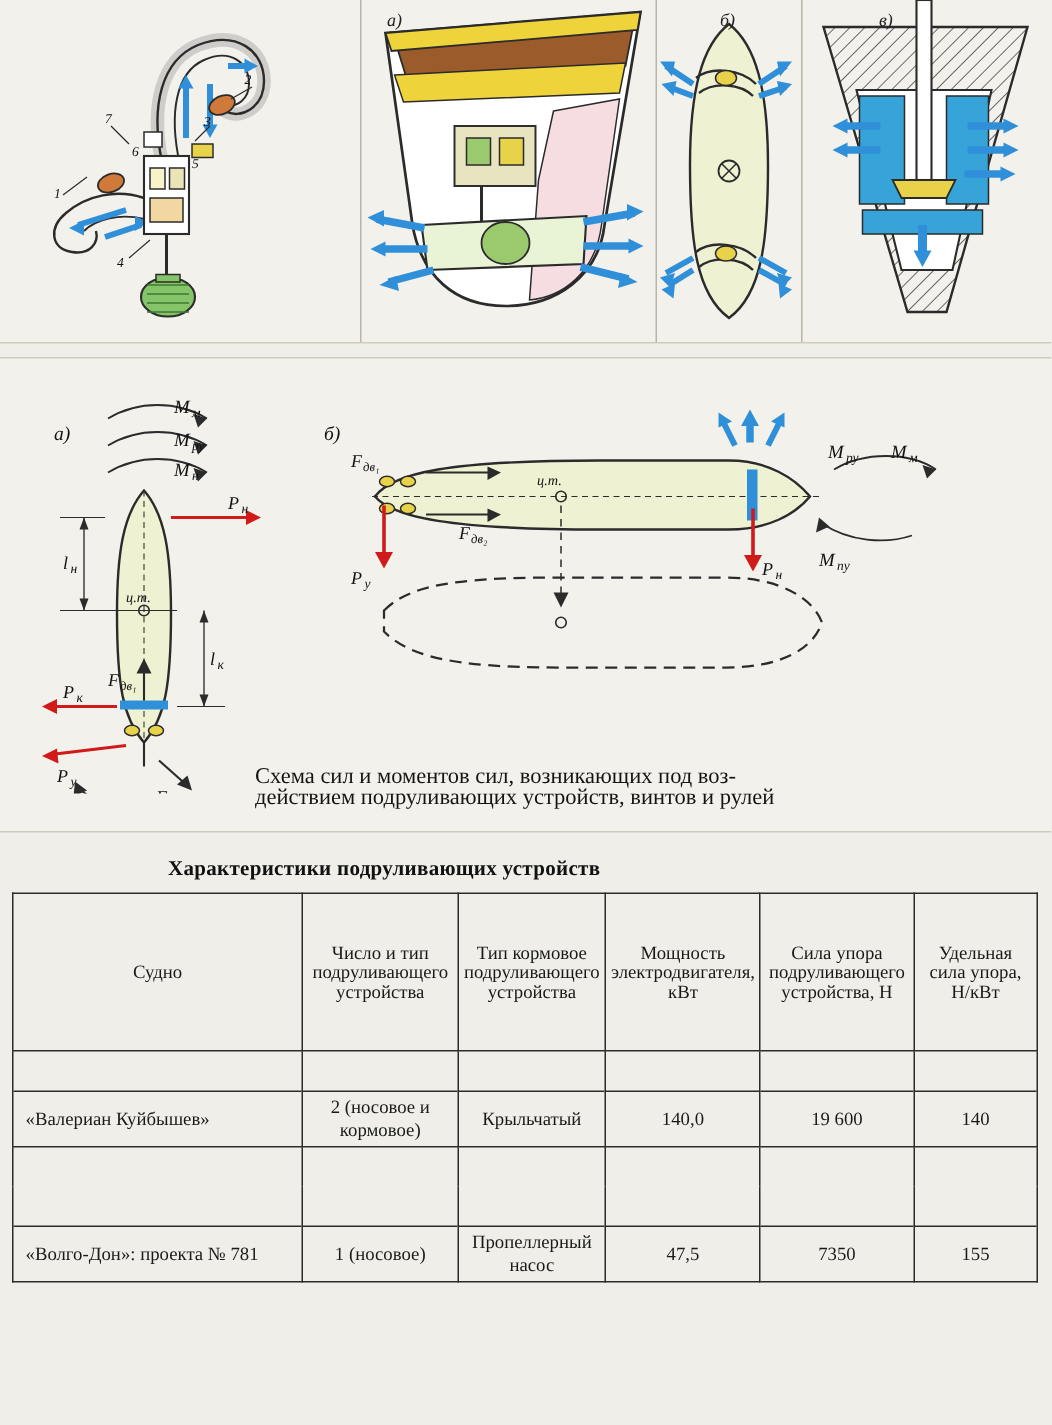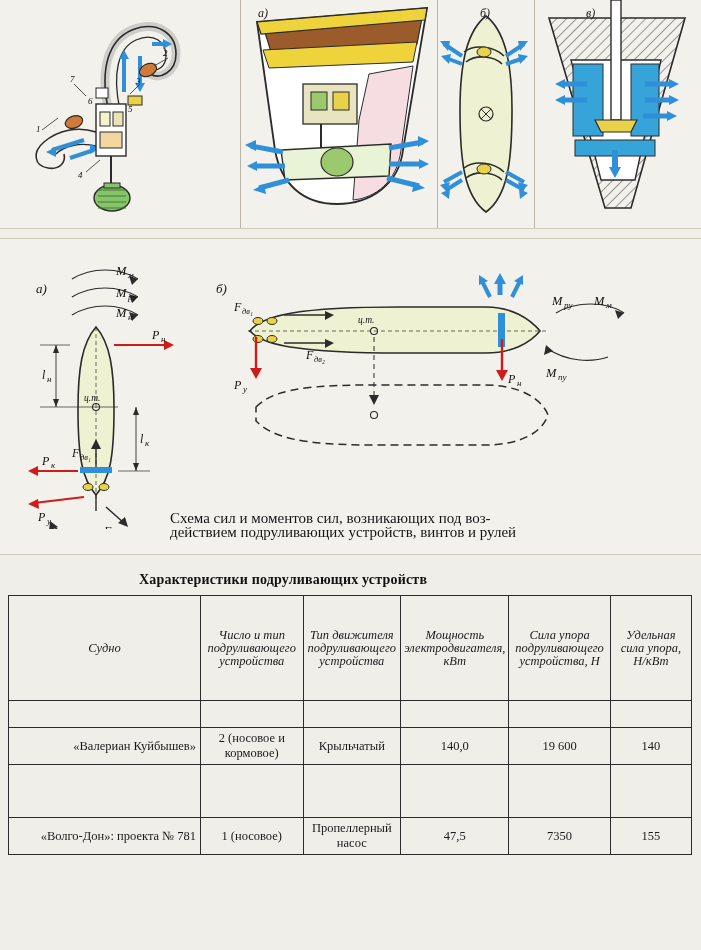--- a/index.html
+++ b/index.html
@@ -34,33 +34,32 @@
   }
   .capt{
     position:absolute;font-size:15px;line-height:14px;color:#141414;text-align:center;
   }
 
   
   .tblwrap{position:absolute;left:0;top:566px;width:701px;}
   .tbl-title{
     font-weight:bold;font-size:14px;padding:6px 0 7px 112px;color:#111;
     letter-spacing:.2px;
-    margin-left:27px;
   }
   table{
     border-collapse:collapse;margin-left:8px;width:684px;
     font-size:12.5px;
   }
   table, th, td{border:1px solid #2b2b2b;}
   th{
     font-weight:normal;text-align:center;vertical-align:middle;
-    padding:6px 3px;line-height:13px;font-style:italic;
+    padding:6px 3px;line-height:13px;
   }
   td{padding:3px 4px;line-height:15px;vertical-align:middle;}
-  td.name{text-align:right;padding-left:8px;white-space:nowrap;}
+  td.name{text-align:left;padding-left:8px;white-space:nowrap;}
   td.c{text-align:center;}
   .rowgap td{height:20px;border-top:none;border-bottom:none;}
   svg{display:block;}
 </style>
 </head>
 <body>
 
 <div class="page">
 
   <div class="strip1">
@@ -364,21 +363,21 @@
     </div>
   </div>
 
   <div class="tblwrap">
     <div class="tbl-title">Характеристики подруливающих устройств</div>
     <table>
       <thead>
         <tr>
           <th style="width:200px;height:92px;">Судно</th>
           <th style="width:100px;">Число и тип подруливающего устройства</th>
-          <th style="width:92px;">Тип движителя подруливающего устройства</th>
+          <th style="width:92px;">Тип кормовое подруливающего устройства</th>
           <th style="width:90px;">Мощность электродвигателя, кВт</th>
           <th style="width:98px;margin-left:43px;">Сила упора подруливающего устройства, Н</th>
           <th style="width:90px;">Удельная сила упора, Н/кВт</th>
         </tr>
       </thead>
       <tbody>
         <tr class="rowgap">
           <td></td>
             <td></td>
             <td></td>

